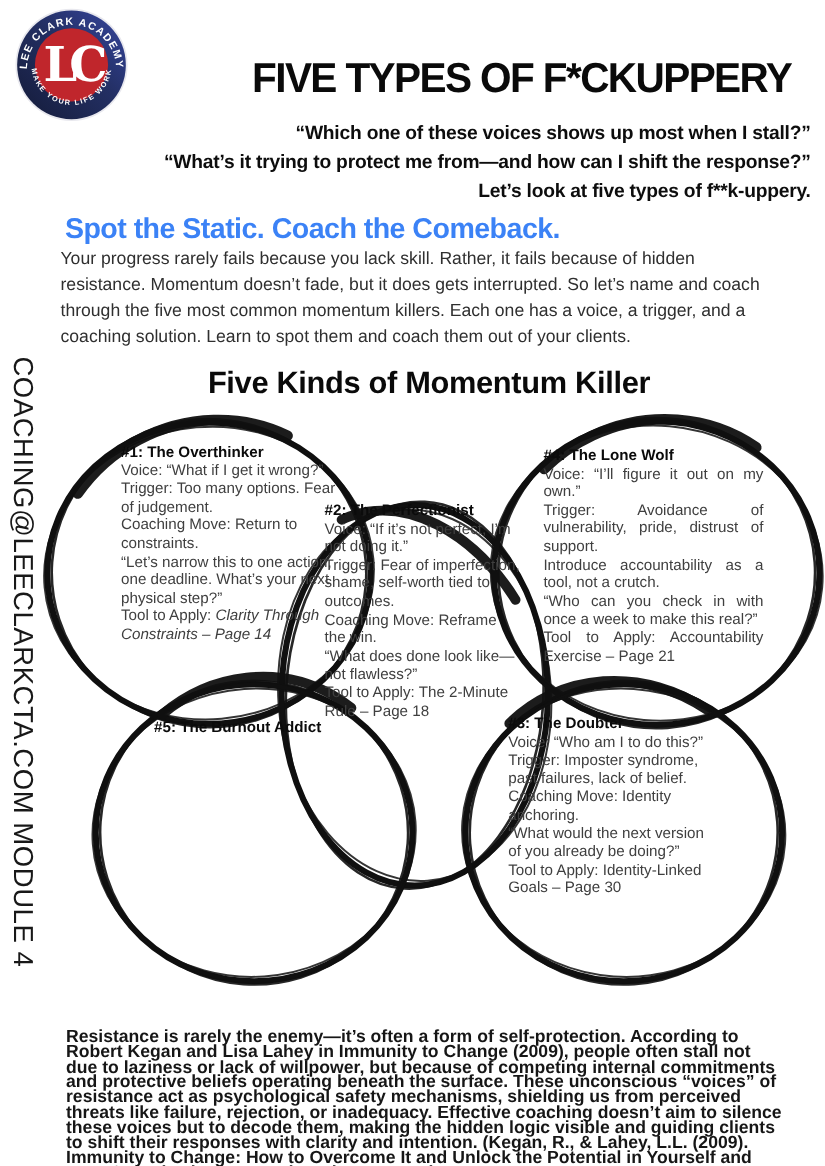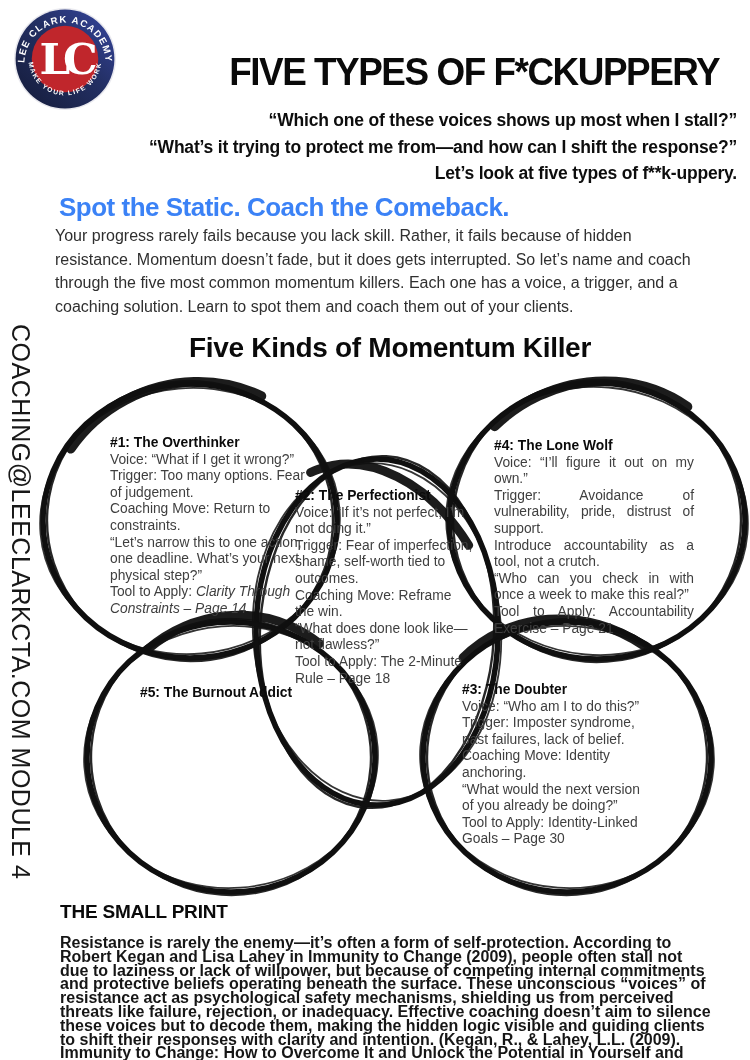--- a/index.html
+++ b/index.html
@@ -40,21 +40,21 @@
     position:absolute;left:6px;top:324px;height:540px;
     writing-mode:vertical-rl;
     font-size:25px;font-weight:400;color:#181818;letter-spacing:.5px;
     white-space:nowrap;
   }
   
   .rings{position:absolute;left:0;top:0;z-index:1;}
   .rings ellipse{fill:none;stroke:#101010;stroke-linecap:round;}
   
   .killer{position:absolute;z-index:2;font-size:13.8px;line-height:16.6px;}
-  .k-title{font-weight:700;color:#0b0b0b;margin-top:32px;}
+  .k-title{font-weight:700;color:#0b0b0b;}
   .k-body{white-space:pre-line;color:#3f3f3f;}
   .k-tool{color:#3f3f3f;}
   .k-tool .italic{font-style:italic;}
   .k1{left:110px;top:403px;width:198px;}
   .k2{left:295px;top:456px;width:178px;}
   .k4{left:494px;top:406px;width:200px;}
   .k4 .k-body,.k4 .k-tool{text-align:justify;}
   .k5{left:140px;top:653px;width:207px;}
   .k3{left:462px;top:650px;width:192px;}
   
@@ -179,16 +179,15 @@
 
   <div class="killer k3">
     <div class="k-title">#3: The Doubter</div>
     <div class="k-body">Voice: “Who am I to do this?”
 Trigger: Imposter syndrome, past failures, lack of belief.
 Coaching Move: Identity anchoring.
 “What would the next version of you already be doing?”</div>
     <div class="k-tool"><span>Tool to Apply: </span><span>Identity-Linked Goals – Page 30</span></div>
   </div>
 
-  <div class="smallprint-heading">THE SMALL PRINT</div>
   <div class="smallprint-body">Resistance is rarely the enemy—it’s often a form of self-protection. According to Robert Kegan and Lisa Lahey in Immunity to Change (2009), people often stall not due to laziness or lack of willpower, but because of competing internal commitments and protective beliefs operating beneath the surface. These unconscious “voices” of resistance act as psychological safety mechanisms, shielding us from perceived threats like failure, rejection, or inadequacy. Effective coaching doesn’t aim to silence these voices but to decode them, making the hidden logic visible and guiding clients to shift their responses with clarity and intention. (Kegan, R., &amp; Lahey, L.L. (2009). Immunity to Change: How to Overcome It and Unlock the Potential in Yourself and Your Organization. Harvard Business Press).</div>
 
 </div>
 
 </body></html>

